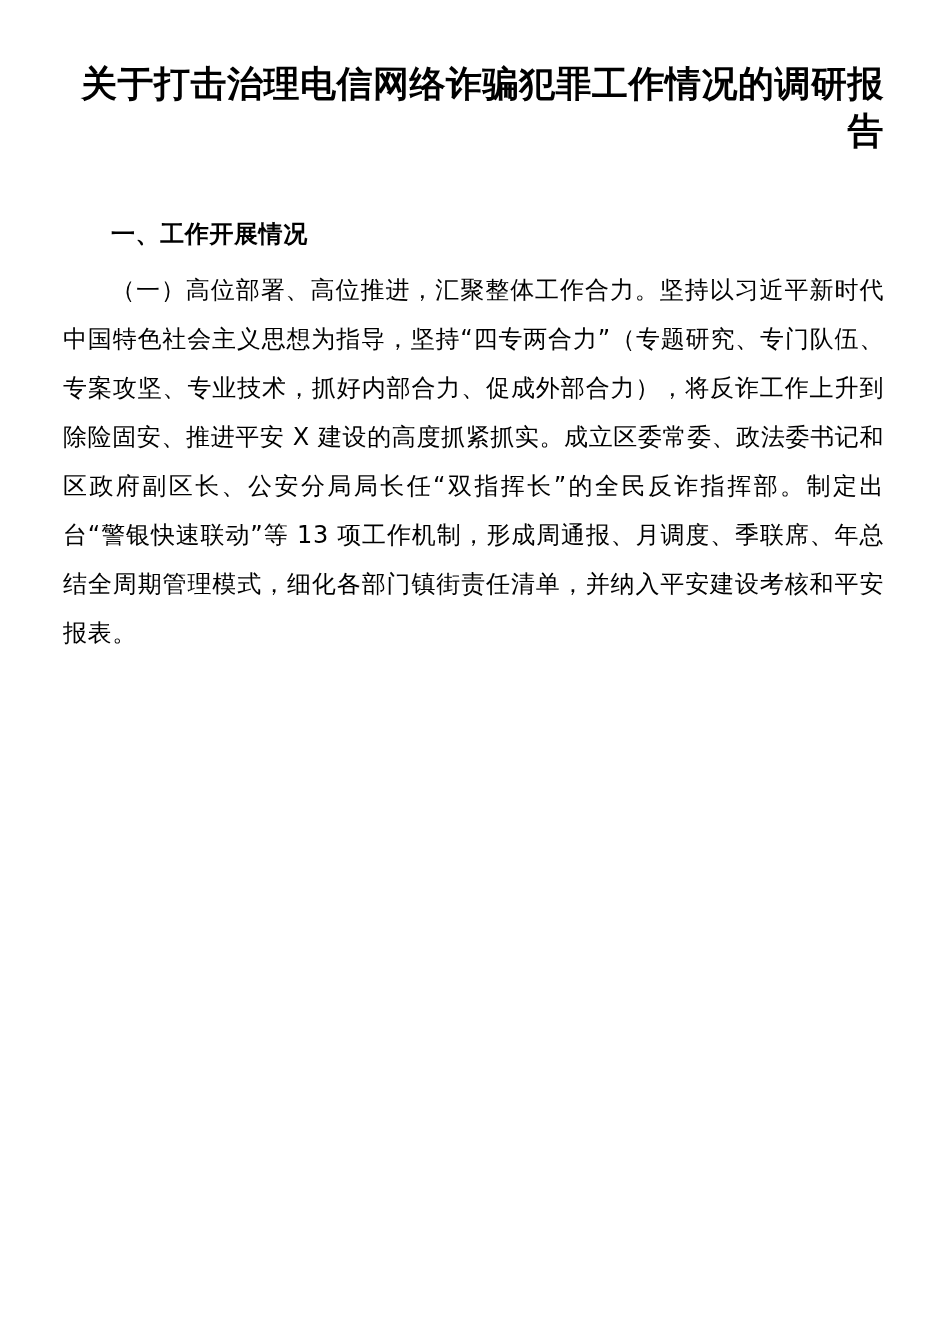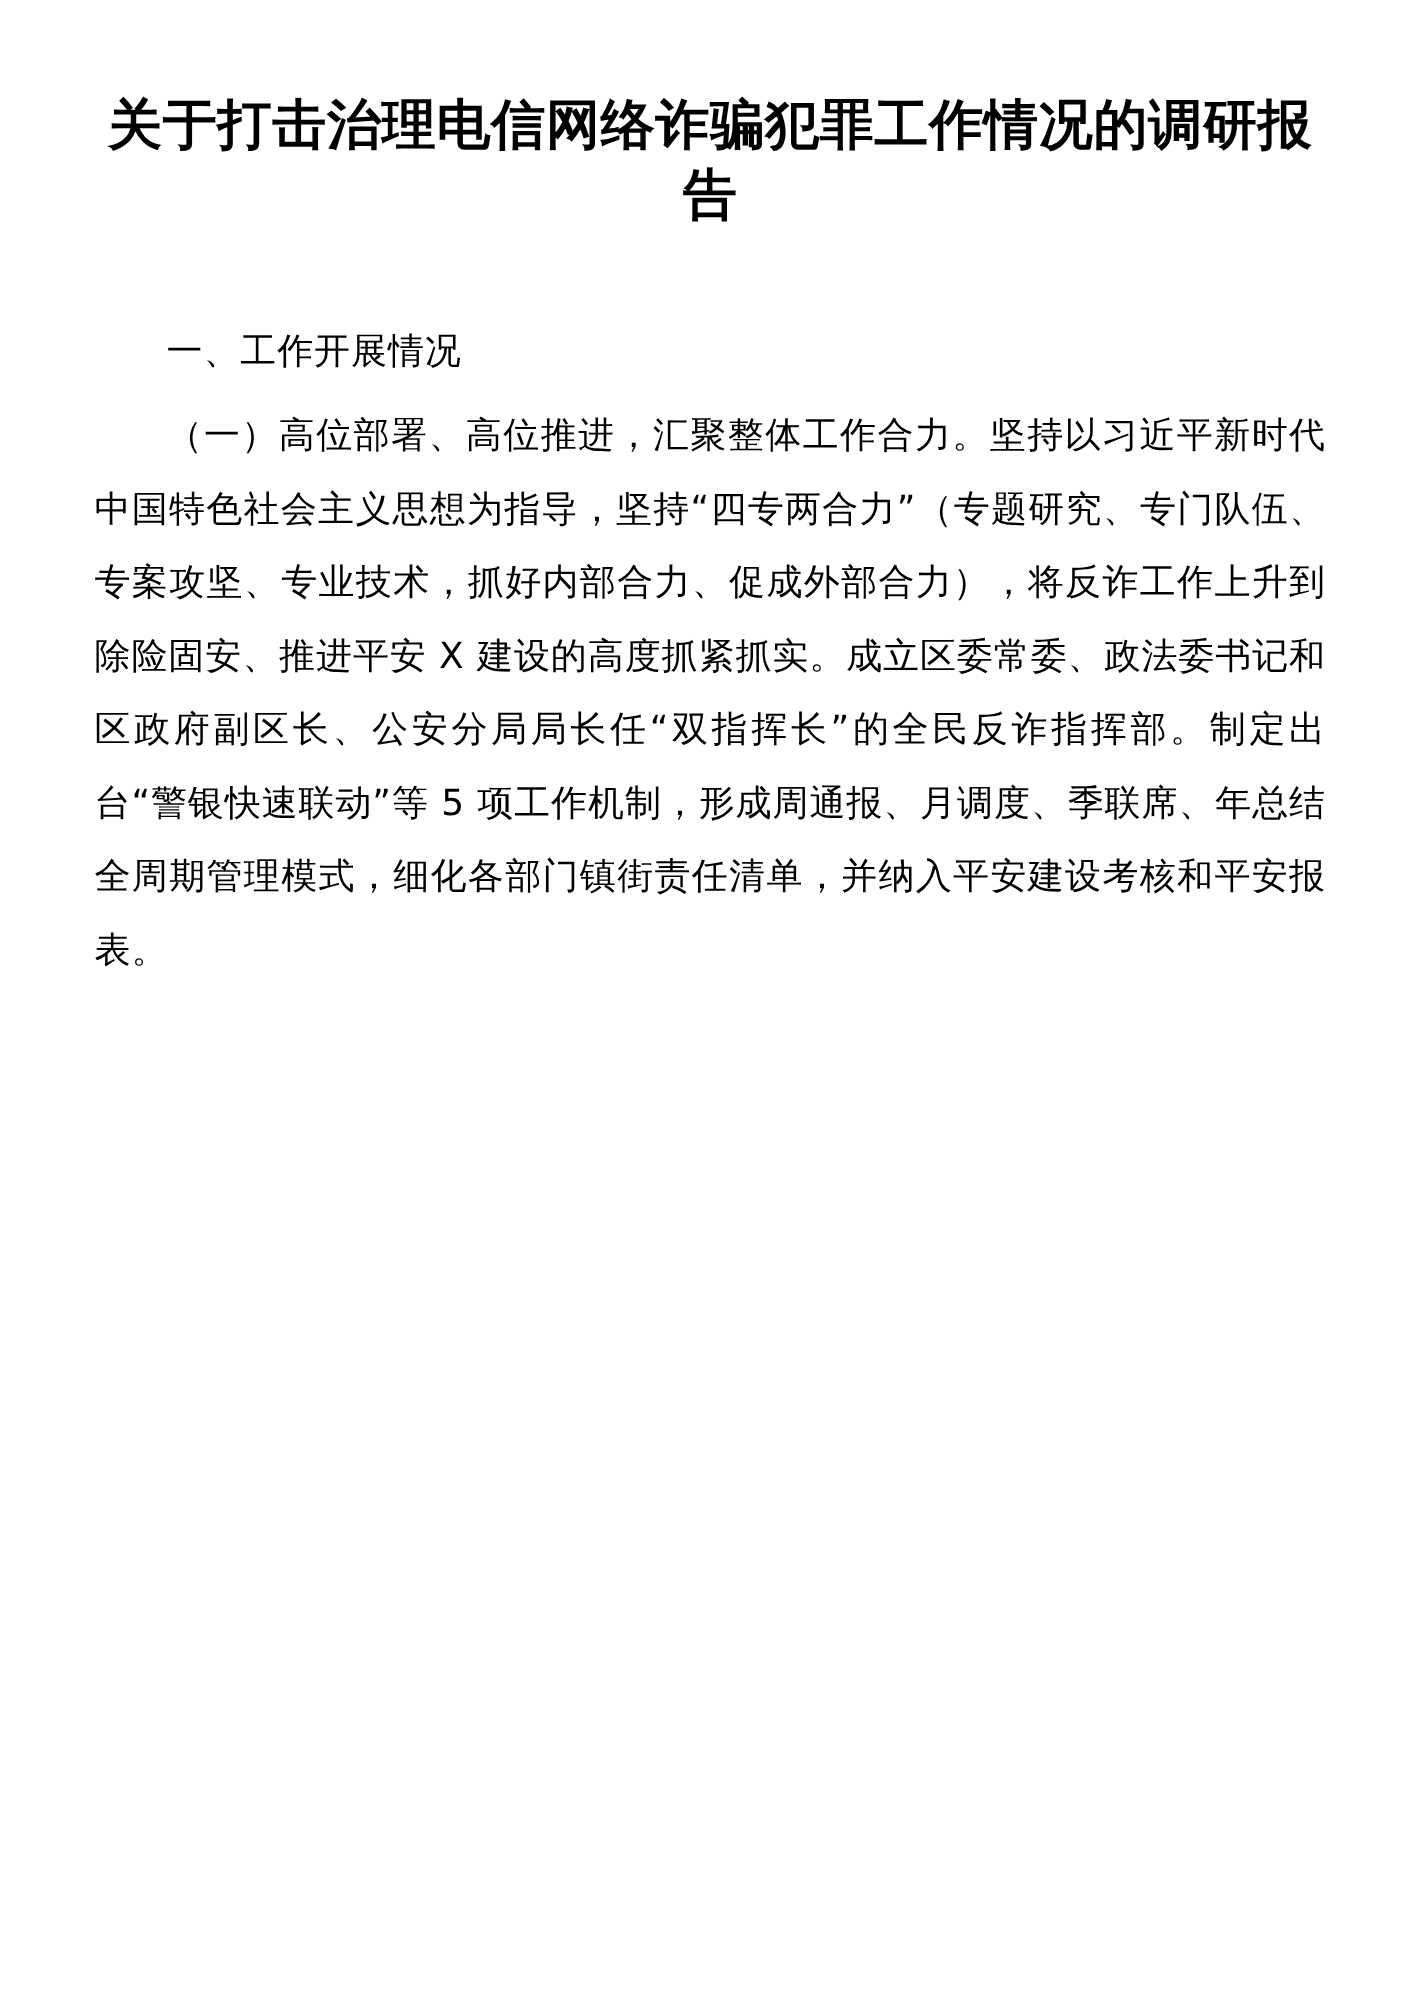--- a/index.html
+++ b/index.html
@@ -16,41 +16,41 @@
     background: #ffffff;
     color: #000000;
     font-family: "DejaVu Sans", "Liberation Sans", sans-serif;
     overflow: hidden;
   }
   .doc-title {
     margin: 0 0 56px 0;
     font-size: 36px;
     font-weight: 700;
     line-height: 47px;
-    text-align: center;
+    text-align: right;
     letter-spacing: 0.5px;
   }
   .doc-body p {
     margin: 0 0 7px 0;
     font-size: 24px;
     line-height: 49px;
     letter-spacing: 0.6px;
     text-align: justify;
     text-indent: 2em;
     word-break: break-all;
   }
   .doc-body p.heading {
     font-weight: 700;
   }
   .doc-body span.seg-bold {
-    font-weight: 400;
+    font-weight: 700;
   }
 </style>
 </head>
 <body>
 
 <div class="page">
   <h1 class="doc-title">关于打击治理电信网络诈骗犯罪工作情况的调研报告</h1>
   <div class="doc-body">
       <p class="heading"><span class="seg seg-bold">一、工作开展情况</span></p>
-      <p class="body"><span class="seg">（一）高位部署、高位推进，汇聚整体工作合力。坚持以习近平新时代中国特色社会主义思想为指导，坚持“四专两合力”（专题研究、专门队伍、专案攻坚、专业技术，抓好内部合力、促成外部合力），将反诈工作上升到除险固安、推进平安 X 建设的高度抓紧抓实。成立区委常委、政法委书记和区政府副区长、公安分局局长任“双指挥长”的全民反诈指挥部。制定出台“警银快速联动”等 5 项工作机制，形成周通报、月调度、季联席、年总结全周期管理模式，细化各部门镇街责任清单，并纳入平安建设考核和平安报表。</span></p>
+      <p class="body"><span class="seg">（一）高位部署、高位推进，汇聚整体工作合力。坚持以习近平新时代中国特色社会主义思想为指导，坚持“四专两合力”（专题研究、专门队伍、专案攻坚、专业技术，抓好内部合力、促成外部合力），将反诈工作上升到除险固安、推进平安 X 建设的高度抓紧抓实。成立区委常委、政法委书记和区政府副区长、公安分局局长任“双指挥长”的全民反诈指挥部。制定出台“警银快速联动”等 13 项工作机制，形成周通报、月调度、季联席、年总结全周期管理模式，细化各部门镇街责任清单，并纳入平安建设考核和平安报表。</span></p>
     </div>
 </div>
 
 </body></html>

